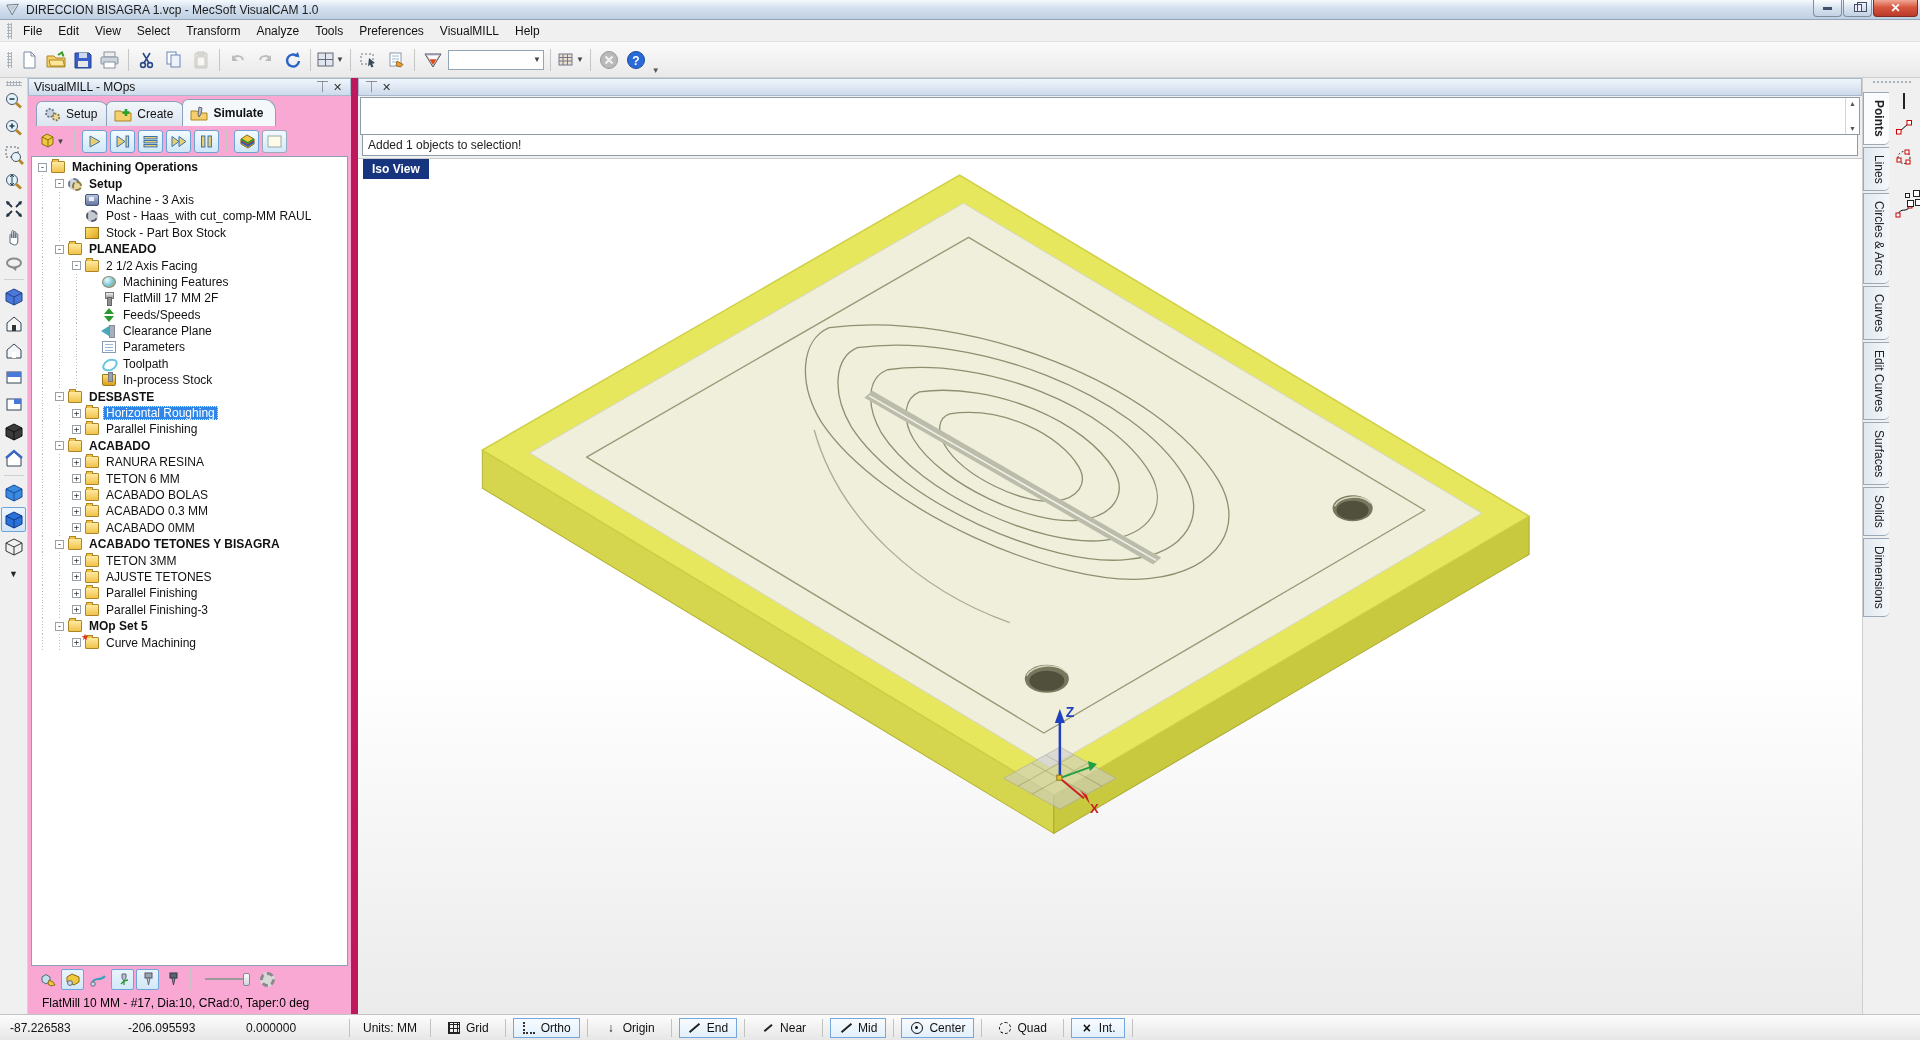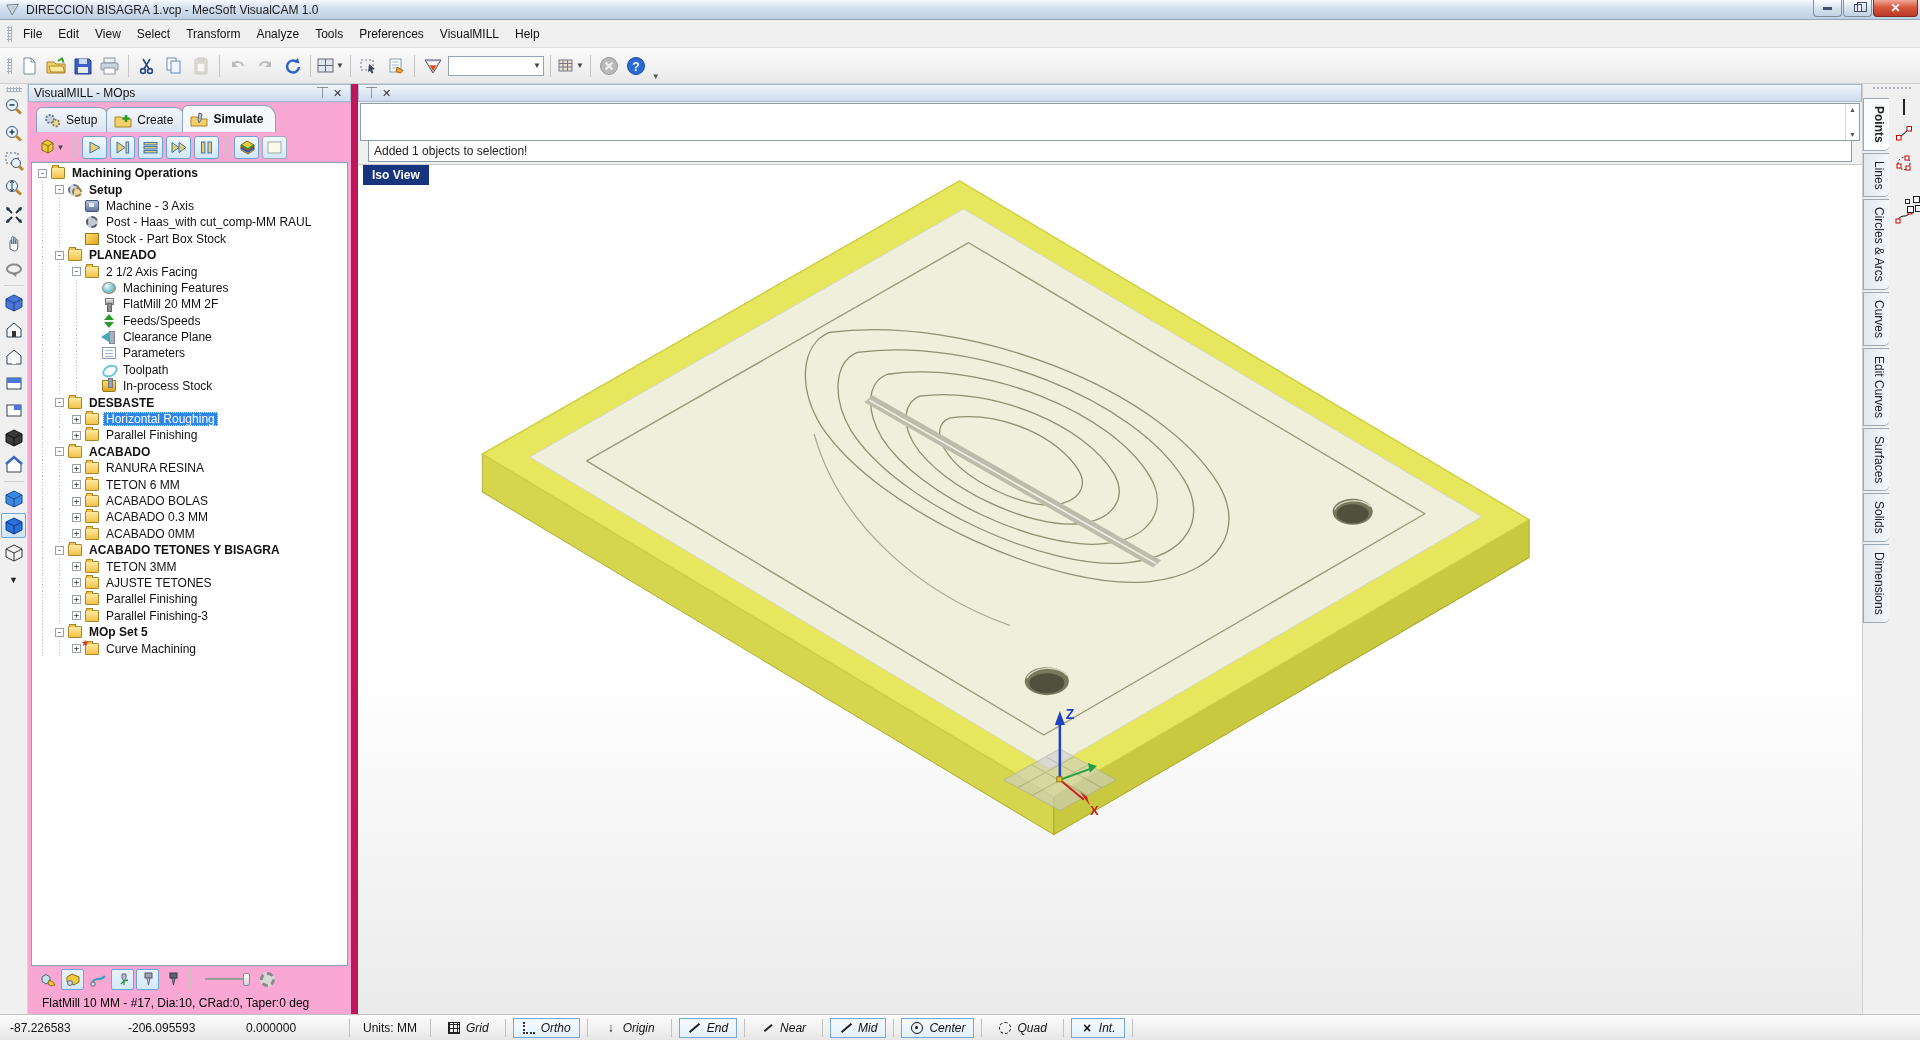--- a/index.html
+++ b/index.html
@@ -16,21 +16,21 @@
   .winbtn{width:29px;height:17px;border:1px solid #80909f;border-top:none;border-radius:0 0 4px 4px;
           background:linear-gradient(#fbfdff,#d8e3ef 50%,#c3d2e4);display:flex;align-items:center;justify-content:center;
           color:#333;font-size:11px;line-height:1;}
   .winbtn .bar{width:9px;height:3px;background:#44506a;}
   .winbtn .boxes{width:8px;height:8px;border:1px solid #44506a;background:#eef;position:relative;}
   .winbtn .boxes::before{content:"";position:absolute;left:2px;top:-3px;width:8px;height:8px;border:1px solid #44506a;}
   .winbtn.close{width:45px;background:linear-gradient(#f0a896,#d8573f 45%,#b83a28);border-color:#7e2d1f;color:#fff;
                 font-weight:bold;font-size:12px;}
 
   
-  .menubar{height:28px;display:flex;align-items:center;background:#f0f0f0;border-bottom:1px solid #e0e0e0;padding-left:4px;gap:0;}
+  .menubar{height:22px;display:flex;align-items:center;background:#f0f0f0;border-bottom:1px solid #e0e0e0;padding-left:4px;gap:0;}
   .menu-item{padding:3px 8px;}
   .grip{width:5px;height:16px;margin:0 3px;background-image:radial-gradient(#a9b2bc 1px,transparent 1.1px);background-size:3px 3px;}
 
   
   .toolbar{height:36px;display:flex;align-items:center;background:linear-gradient(#fbfbfb,#e9e9e9);
            border-bottom:1px solid #cfcfcf;padding:0 4px;gap:1px;}
   .tbtn{min-width:26px;height:28px;display:flex;align-items:center;justify-content:center;border-radius:3px;padding:0 1px;}
   .tsep{width:1px;height:22px;background:#c6c6c6;margin:0 4px;}
   .caret{font-size:8px;color:#444;margin-left:1px;}
   .combo{width:96px;height:20px;background:#fff;border:1px solid #93a5b5;display:flex;align-items:center;justify-content:flex-end;padding-right:2px;}
@@ -115,21 +115,21 @@
   .slider .track{width:44px;height:2px;background:#9a9a9a;}
   .slider .thumb{width:7px;height:13px;background:linear-gradient(#fdfdfd,#cfd6dd);border:1px solid #7d8a96;border-radius:2px;margin-left:-6px;}
   .gear{width:15px;height:15px;border-radius:50%;border:3px dashed #8a8a8a;background:#d8d8d8;}
   .toolinfo{height:22px;display:flex;align-items:center;padding-left:14px;flex:none;color:#000;}
 
   
   .center{flex:1;display:flex;flex-direction:column;min-width:0;}
   .cmd-input{height:38px;background:#fff;border:1px solid #8d9cab;margin:1px 2px 0 2px;position:relative;flex:none;}
   .spin{position:absolute;right:0;top:0;width:14px;height:100%;border-left:1px solid #d5d5d5;display:flex;
         flex-direction:column;align-items:center;justify-content:space-between;padding:2px 0;color:#555;font-size:7px;line-height:1;}
-  .cmd-msg{height:21px;background:#fff;border:1px solid #8d9cab;border-top:none;margin:0 10px;display:flex;
+  .cmd-msg{height:21px;background:#fff;border:1px solid #8d9cab;border-top:none;margin:0 4px;display:flex;
            align-items:center;padding-left:5px;flex:none;color:#222;}
   .viewport{flex:1;position:relative;margin-top:2px;border-top:1px solid #cacaca;overflow:hidden;
             background:linear-gradient(#ffffff 60%,#ebebeb);min-height:0;}
   .viewport svg.scene{position:absolute;inset:0;width:100%;height:100%;}
   .isoview{position:absolute;top:0;left:5px;background:#17357e;color:#fff;font-weight:bold;padding:3px 9px;}
 
   
   .rightstrip{width:58px;background:#f0f0f0;border-left:1px solid #cecece;display:flex;}
   .rtabs{width:26px;display:flex;flex-direction:column;padding-top:14px;}
   .rtab{writing-mode:vertical-rl;padding:7px 3px;margin-bottom:2px;border:1px solid #9aa8b8;border-right:none;
@@ -584,21 +584,21 @@
             <span class="tgspace"></span>
             <span class="ti ti-features"></span>
             <span class="tlabel">Machining Features</span>
           </div>
           <div class="trow">
             <span class="ind"></span>
             <span class="ind"></span>
             <span class="ind"></span>
             <span class="tgspace"></span>
             <span class="ti ti-tool"></span>
-            <span class="tlabel">FlatMill  20 MM 2F</span>
+            <span class="tlabel">FlatMill  17 MM 2F</span>
           </div>
           <div class="trow">
             <span class="ind"></span>
             <span class="ind"></span>
             <span class="ind"></span>
             <span class="tgspace"></span>
             <span class="ti ti-feeds"></span>
             <span class="tlabel">Feeds/Speeds</span>
           </div>
           <div class="trow">
@@ -894,21 +894,21 @@
     </div>
   </div>
 
   <div class="statusbar">
     <span class="coord">-87.226583</span>
     <span class="coord">-206.095593</span>
     <span class="coord" style="width:108px">0.000000</span>
     <span class="sb-sep"></span>
     <span class="units">Units: MM</span>
     <span class="sb-sep"></span>
-    <span id="snaps" style="display:flex;align-items:center;font-style:italic;">
+    <span id="snaps" style="display:flex;align-items:center;">
         <span class="snap">
           <span class="si">
             <span class="si-grid"></span>
           </span>
           <span>Grid</span>
         </span>
         <span class="sb-sep"></span>
         <span class="snap active">
           <span class="si">
             <span class="si-ortho"></span>

